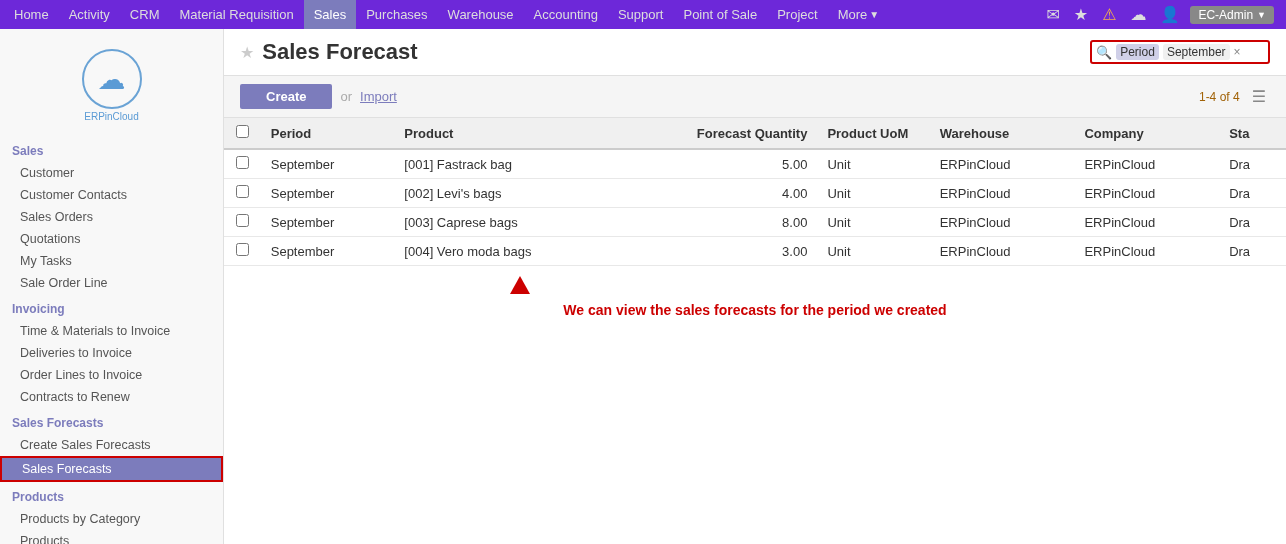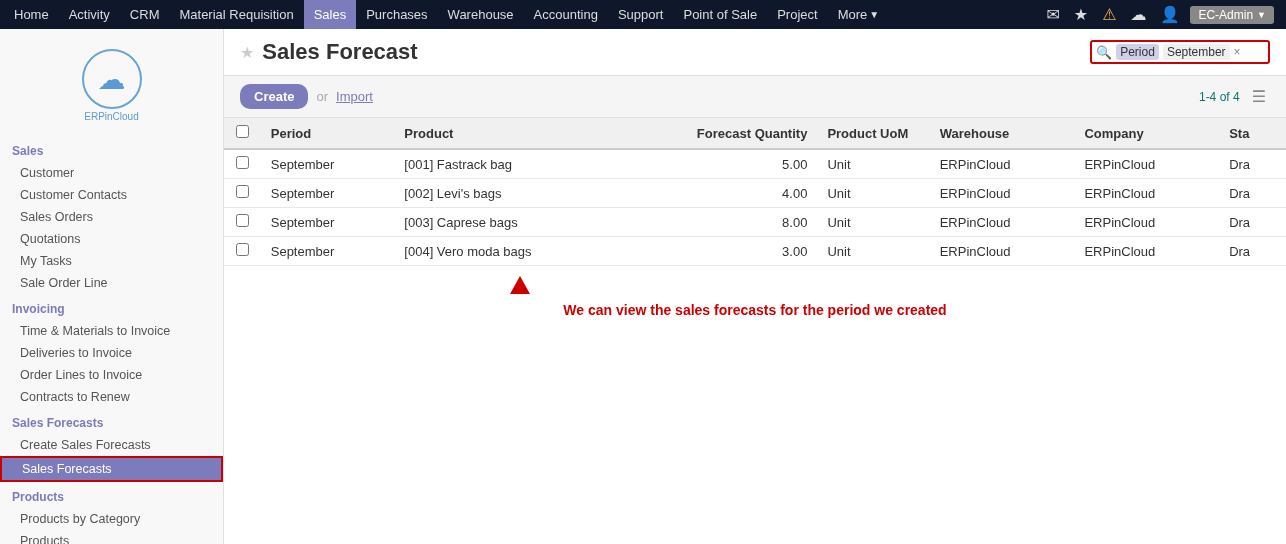--- a/index.html
+++ b/index.html
@@ -2,21 +2,21 @@
 <html><head>
   <meta charset="utf-8">
   <style>
     * { box-sizing: border-box; margin: 0; padding: 0; }
     body { font-family: Arial, sans-serif; font-size: 13px; color: #333; background: #fff; }
 
     
     .top-nav {
       display: flex;
       align-items: center;
-      background: #0f172a;
+      background: #6d28d9;
       height: 29px;
       padding: 0 4px;
       gap: 0;
     }
     .nav-item {
       color: #ddd;
       padding: 0 10px;
       height: 29px;
       display: flex;
       align-items: center;
@@ -158,37 +158,37 @@
       align-items: center;
       padding: 8px 16px;
       background: #f5f5f5;
       border-bottom: 1px solid #e0e0e0;
       gap: 8px;
     }
     .btn-create {
       background: #7c7cbc;
       color: #fff;
       border: none;
-      padding: 5px 14px;
-      border-radius: 10px;
+      padding: 5px 26px;
+      border-radius: 2px;
       cursor: pointer;
       font-size: 13px;
       font-weight: bold;
     }
     .toolbar-sep { color: #aaa; }
     .btn-import {
       background: none;
       border: none;
       color: #7c7cbc;
       cursor: pointer;
       font-size: 13px;
       text-decoration: underline;
     }
     .toolbar-spacer { flex: 1; }
-    .record-count { font-size: 12px; color: #0f766e; }
+    .record-count { font-size: 12px; color: #a16207; }
     .view-toggle { color: #888; font-size: 16px; cursor: pointer; padding: 2px 4px; }
 
     
     .table-area { flex: 1; overflow-y: auto; background: #fff; }
     table { width: 100%; border-collapse: collapse; }
     thead tr { background: #f0f0f0; border-bottom: 2px solid #ccc; }
     thead th {
       padding: 7px 10px;
       text-align: left;
       font-size: 13px;

